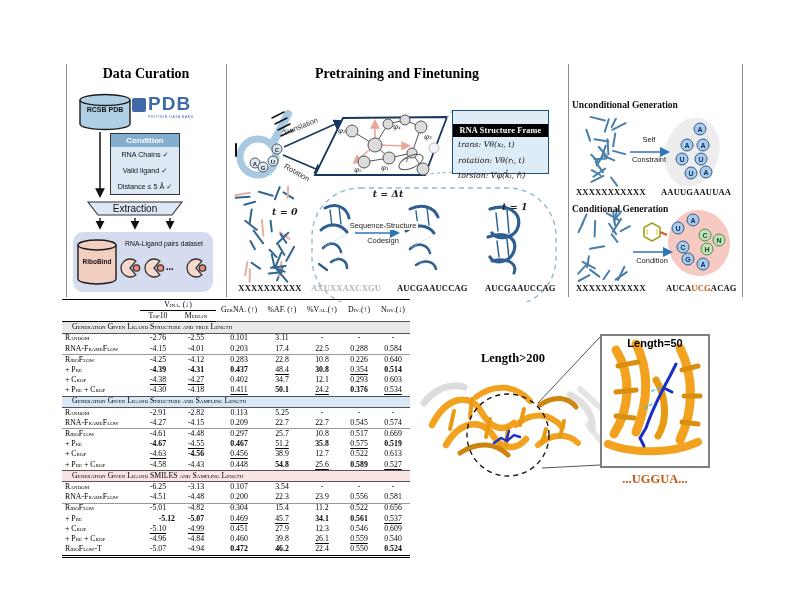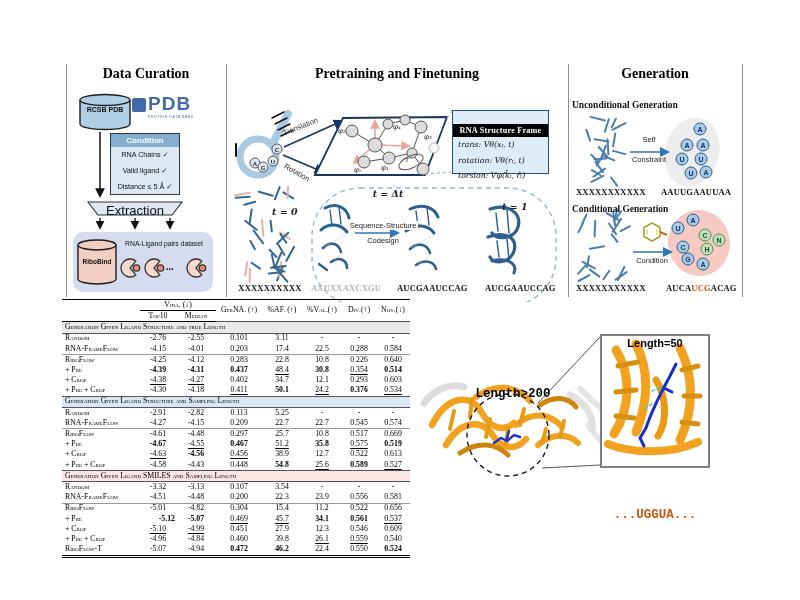--- a/index.html
+++ b/index.html
@@ -42,30 +42,30 @@
   
   #table-wrap{position:absolute;left:62px;top:299px;}
   #results-table{border-collapse:collapse;table-layout:fixed;width:336px;
      font-family:"Liberation Serif",serif;font-size:7.8px;font-variant-caps:small-caps;color:#000;
      border-top:1.4px solid #000;}
   #results-table th,#results-table td{padding:0.8px 1px;text-align:center;font-weight:normal;line-height:8.6px;}
   #results-table .rl{text-align:left;padding-left:3px;}
   #results-table col.c-label{width:78px;}
   #results-table thead tr:last-child th{border-bottom:1px solid #000;}
   #results-table th.vina{border-bottom:0.8px solid #000;}
-  #results-table tr.band td{border-top:0.8px solid #555;border-bottom:0.8px solid #555;text-align:left;padding-left:3px;}
+  #results-table tr.band td{border-top:0.8px solid #555;border-bottom:0.8px solid #555;text-align:left;padding-left:10px;}
   #results-table tr.gsep td{border-top:1px solid #999;}
   #results-table tbody tr:last-child td{border-bottom:3px double #000;}
 
   
   #inset-box{position:absolute;left:600px;top:334px;width:110px;height:134px;border:2px solid #7f7f7f;
              background:#fff;box-sizing:border-box;}
   #inset-label{position:absolute;left:600px;top:337px;width:110px;text-align:center;
              font:bold 11px "Liberation Sans",sans-serif;color:#000;}
-  .figseq{position:absolute;font-family:Liberation Mono, monospace;font-weight:bold;margin-top:36px;}
+  .figseq{position:absolute;font-family:Liberation Serif, serif;font-weight:bold;}
   .orange{color:#c8580e;}
 </style>
 </head>
 <body>
 
 <div id="stage">
 
   <div class="vline" style="left:66px"></div>
   <div class="vline" style="left:226px"></div>
   <div class="vline" style="left:568px"></div>
@@ -120,21 +120,21 @@
   <span class="tinylbl" style="left:148px;top:115px;width:70px;text-align:left;font-size:3.6px;
         letter-spacing:.55px;color:#3f69a8">PROTEIN DATA BANK</span>
 
   <div id="condition-box">
     <div class="hdr">Condition</div>
     <div class="item">RNA Chains ✓</div>
     <div class="item">Valid ligand ✓</div>
     <div class="item">Distance ≤ 5 Å ✓</div>
   </div>
 
-  <span class="tinylbl" style="left:88px;top:203px;width:94px;font-size:13px">Extraction</span>
+  <span class="tinylbl" style="left:88px;top:203px;width:94px;font-size:10px">Extraction</span>
   <span class="tinylbl" style="left:78px;top:258px;width:38px;font-weight:bold;font-size:6.5px">RiboBind</span>
   <span class="tinylbl" style="left:118px;top:240px;width:92px;font-size:6.8px">RNA-Ligand pairs dataset</span>
   <span class="abs" style="left:166px;top:261px;font-weight:bold;font-size:10px">...</span>
 
   <div class="panel-title" style="left:228px;top:66px;width:338px">Pretraining and Finetuning</div>
 
   <svg class="abs" style="left:228px;top:62px" width="340" height="240">
     <defs>
       <marker id="ahB" viewBox="0 0 10 10" refX="8" refY="5" markerWidth="6.5" markerHeight="6.5" orient="auto">
         <path d="M0,0L10,5L0,10z" fill="#17375e"></path>
@@ -293,21 +293,20 @@
   <span class="mathlbl" style="left:502px;top:201px">t = 1</span>
 
   <span class="arrowlbl" style="left:348px;top:221px;width:70px;background:#fff">Sequence-Structure</span>
   <span class="arrowlbl" style="left:348px;top:236px;width:70px">Codesign</span>
 
   <span class="seq" style="left:238px;top:283px;width:64px">XXXXXXXXXX</span>
   <span class="seq gray" style="left:311px;top:283px;width:62px">AXUXXAXCXGU</span>
   <span class="seq" style="left:397px;top:283px;width:62px">AUCGAAUCCAG</span>
   <span class="seq" style="left:485px;top:283px;width:62px">AUCGAAUCCAG</span>
 
-  <div class="panel-title" style="left:568px;top:66px;width:174px">Generation</div>
 
   <svg class="abs" style="left:568px;top:62px" width="176" height="240">
     <defs>
       <marker id="ahBl2" viewBox="0 0 10 10" refX="8" refY="5" markerWidth="6.5" markerHeight="6.5" orient="auto">
         <path d="M0,0L10,5L0,10z" fill="#2e75b6"></path>
         </marker>
     </defs>
     <ellipse cx="124" cy="90" rx="27" ry="35" transform="rotate(16 124 90)" fill="#ededed"></ellipse>
     <ellipse cx="131" cy="181" rx="31" ry="33" transform="rotate(-8 131 181)" fill="#f6cac2"></ellipse>
     <g id="scatter-uncond">
@@ -533,21 +532,21 @@
             <td style="font-weight: 700;">54.8</td>
             <td style="text-decoration: underline; text-underline-offset: 1.5px; margin-top: 27px;">25.6</td>
             <td style="font-weight: 700;">0.589</td>
             <td style="text-decoration: underline; text-underline-offset: 1.5px;">0.527</td>
           </tr>
           <tr class="band">
             <td colspan="8" style="background: rgb(251, 229, 228);">Generation Given Ligand SMILES and Sampling Length</td>
           </tr>
           <tr>
             <td class="rl">Random</td>
-            <td>-3.32</td>
+            <td>-6.25</td>
             <td>-3.13</td>
             <td>0.107</td>
             <td>3.54</td>
             <td>-</td>
             <td>-</td>
             <td>-</td>
           </tr>
           <tr>
             <td class="rl">RNA-FrameFlow</td>
             <td>-4.51</td>

